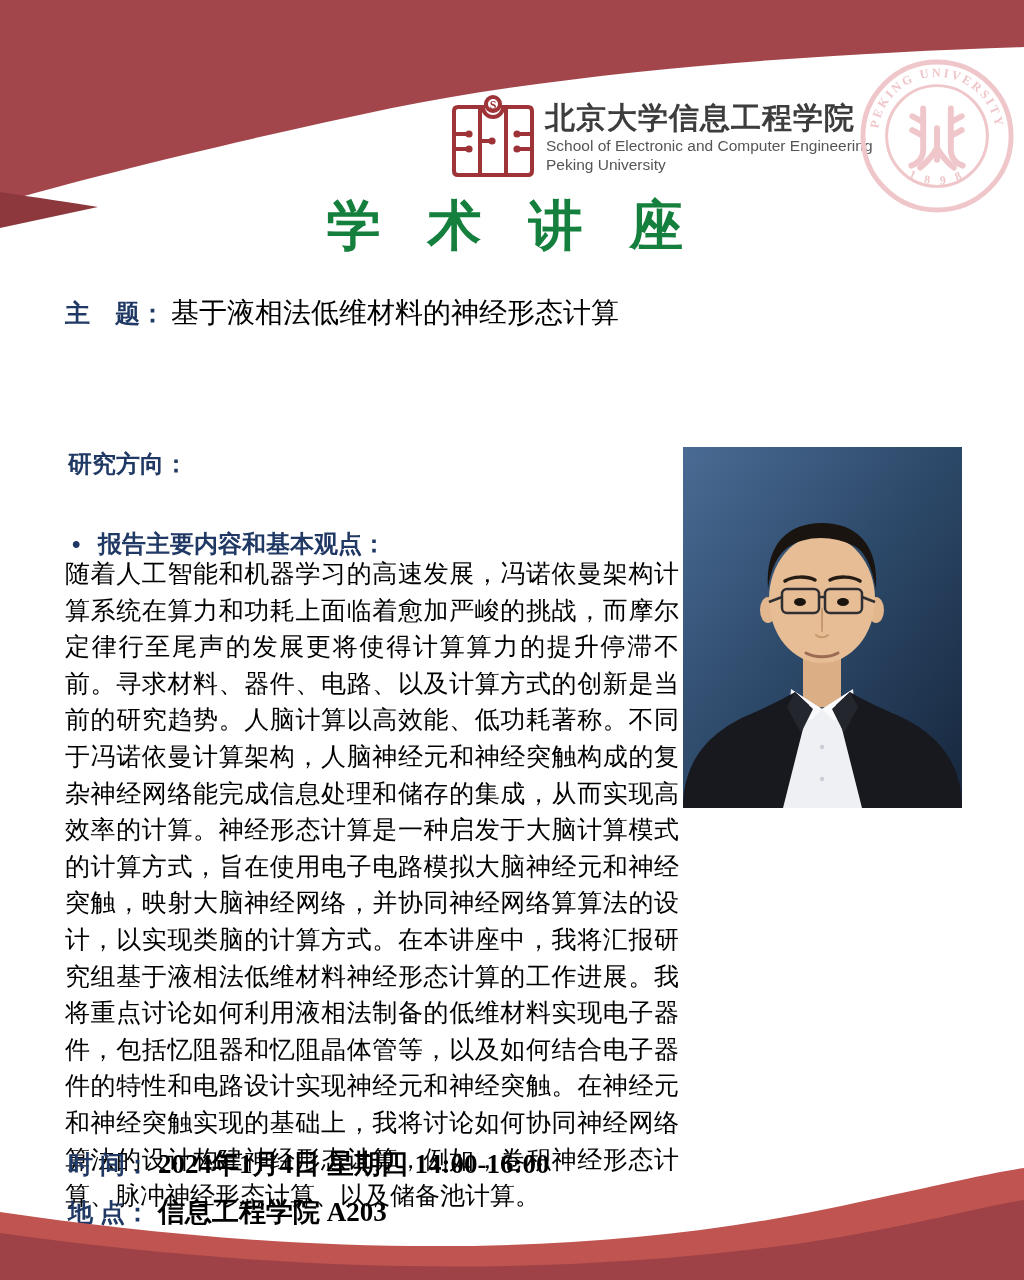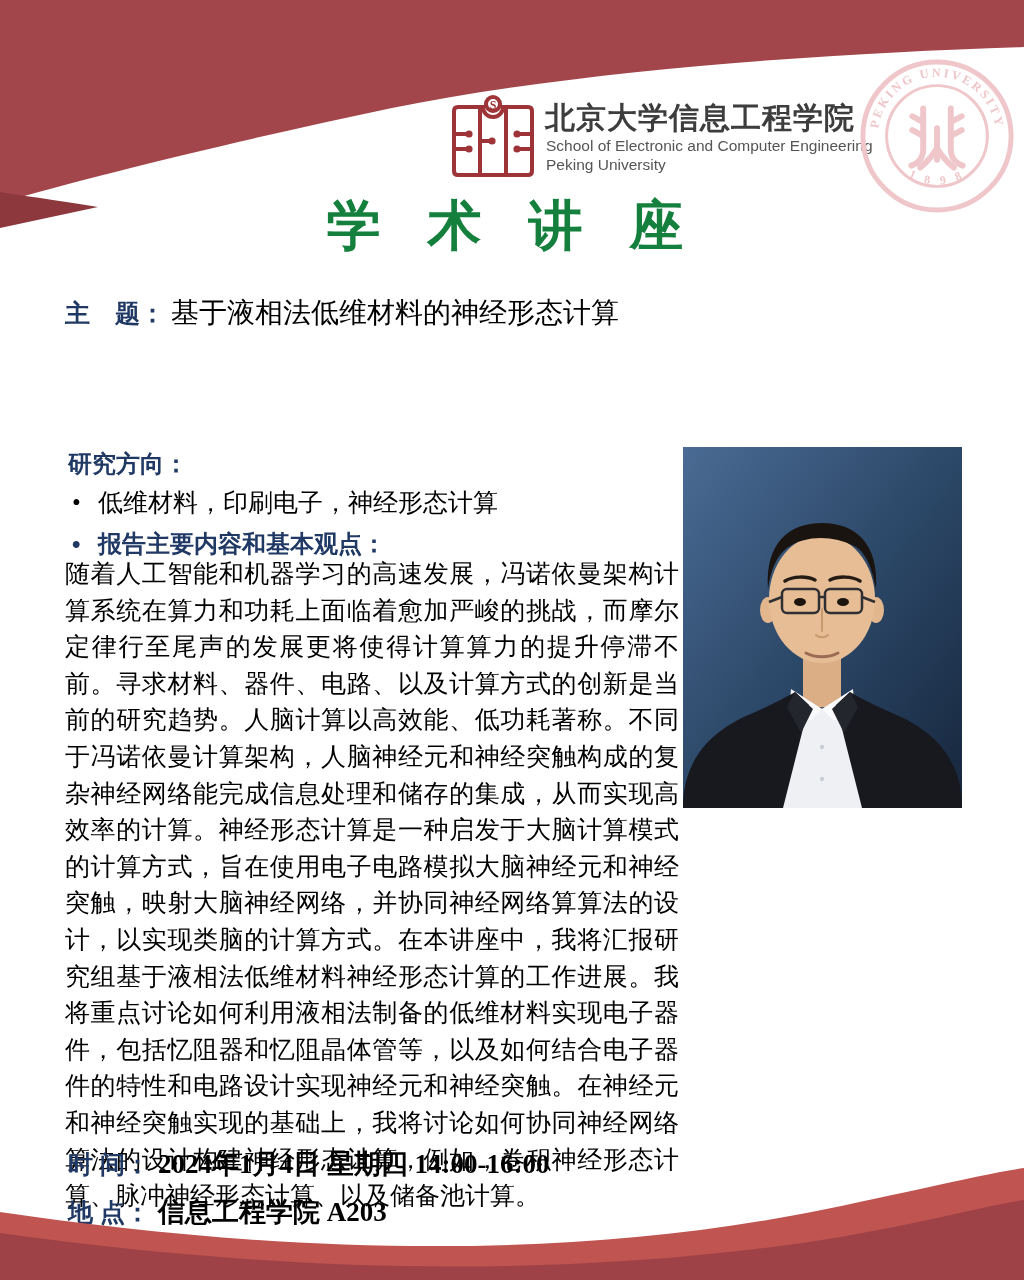--- a/index.html
+++ b/index.html
@@ -140,23 +140,20 @@
   </svg>
 
   <div id="poster-title" class="abs">学 术 讲 座</div>
 
   <div class="abs info-row row-topic">
     <span class="info-label">主　题：</span><span class="info-value">基于液相法低维材料的神经形态计算</span>
   </div>
 
   <div id="research-label" class="abs">研究方向：</div>
 
-  <div id="bullet1" class="abs bullet-row">
-    <span class="bullet-dot">•</span><span>低维材料，印刷电子，神经形态计算</span>
-  </div>
 
   <div id="bullet2" class="abs bullet-row">
     <span class="bullet-dot">•</span><span>报告主要内容和基本观点：</span>
   </div>
 
   <div id="abstract" class="abs">随着人工智能和机器学习的高速发展，冯诺依曼架构计算系统在算力和功耗上面临着愈加严峻的挑战，而摩尔定律行至尾声的发展更将使得计算算力的提升停滞不前。寻求材料、器件、电路、以及计算方式的创新是当前的研究趋势。人脑计算以高效能、低功耗著称。不同于冯诺依曼计算架构，人脑神经元和神经突触构成的复杂神经网络能完成信息处理和储存的集成，从而实现高效率的计算。神经形态计算是一种启发于大脑计算模式的计算方式，旨在使用电子电路模拟大脑神经元和神经突触，映射大脑神经网络，并协同神经网络算算法的设计，以实现类脑的计算方式。在本讲座中，我将汇报研究组基于液相法低维材料神经形态计算的工作进展。我将重点讨论如何利用液相法制备的低维材料实现电子器件，包括忆阻器和忆阻晶体管等，以及如何结合电子器件的特性和电路设计实现神经元和神经突触。在神经元和神经突触实现的基础上，我将讨论如何协同神经网络算法的设计构建神经形态计算，例如，卷积神经形态计算、脉冲神经形态计算、以及储备池计算。</div>
 
   <svg id="speaker-photo" class="abs" viewBox="0 0 279 361" aria-hidden="true">
     <defs>
       <linearGradient id="bgGrad" x1="0" y1="0" x2="1" y2="1">

